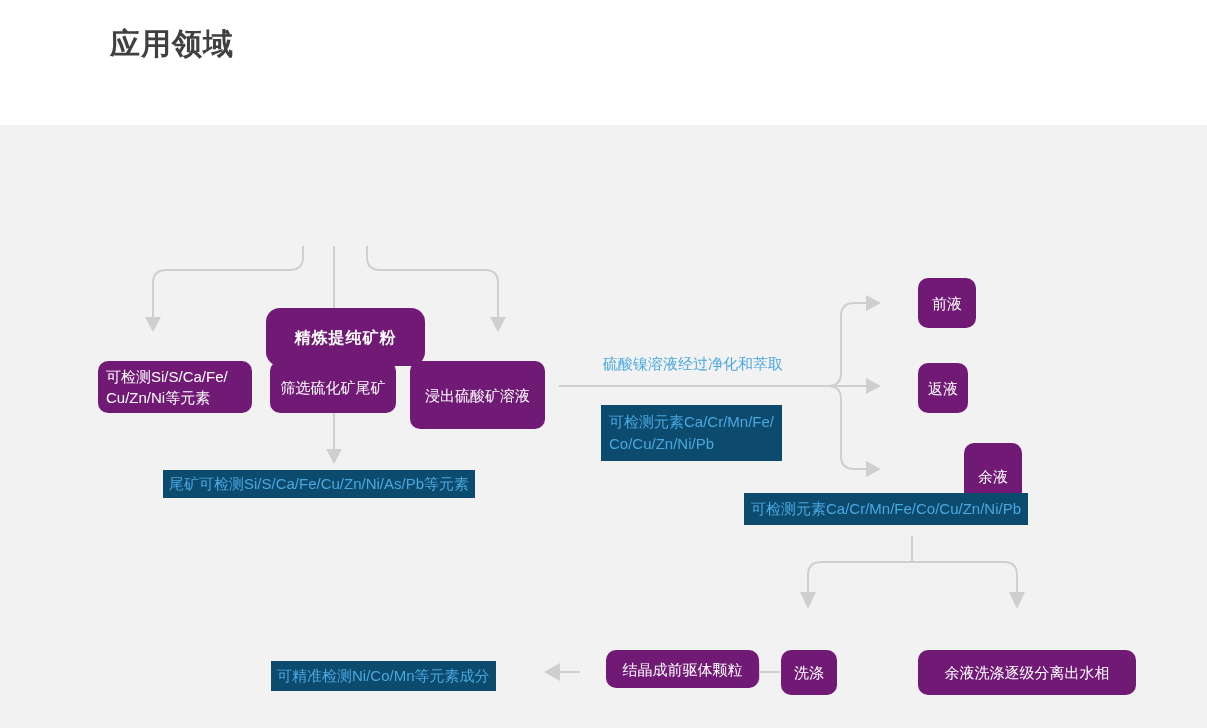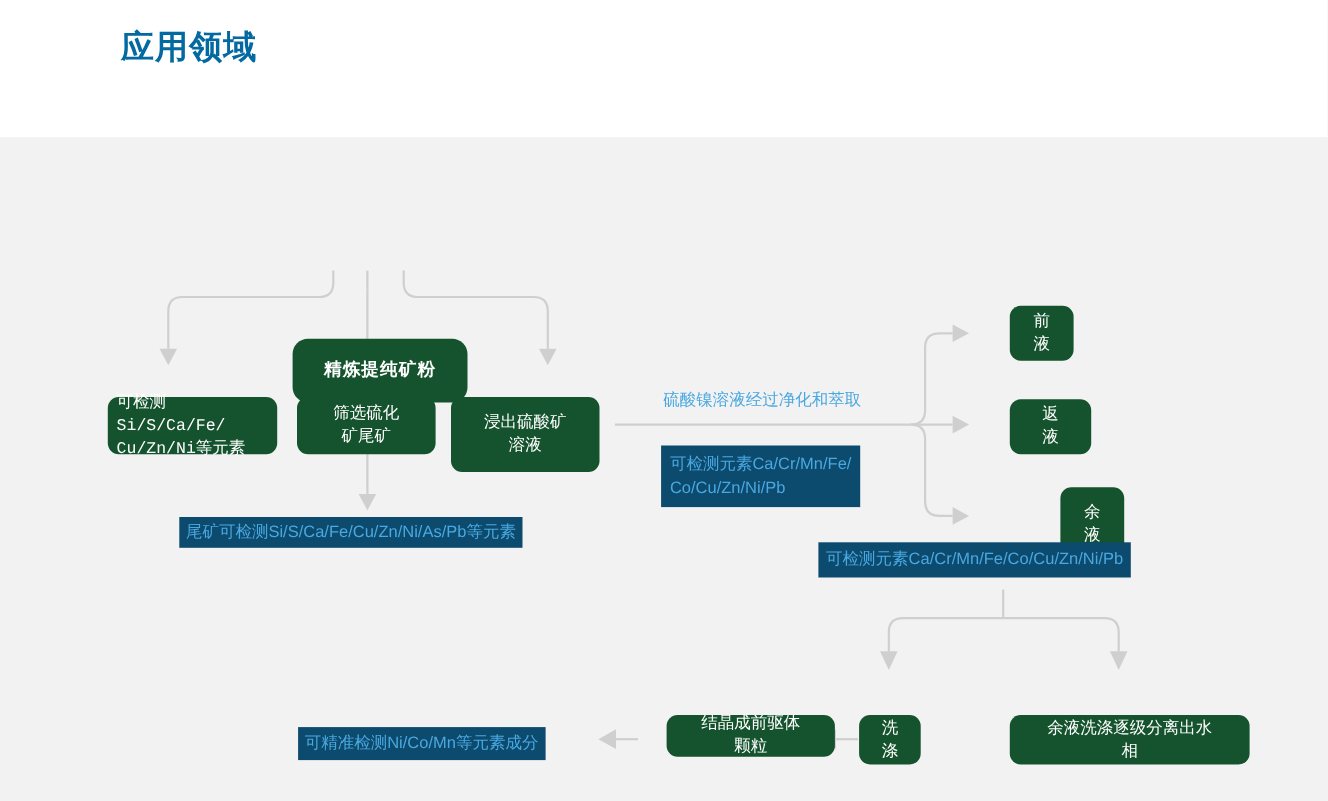--- a/index.html
+++ b/index.html
@@ -22,51 +22,50 @@
     width: 1207px;
     height: 125px;
     background: #ffffff;
   }
   #page-title {
     position: absolute;
     left: 110px;
     top: 24px;
     font-size: 30px;
     font-weight: bold;
-    color: #0369a1;
+    color: #404040;
     letter-spacing: 1px;
     line-height: 40px;
     white-space: nowrap;
   }
 
   
   #diagram-canvas {
     position: absolute;
     left: 0; top: 125px;
     width: 1207px;
     height: 603px;
     background: #f2f2f2;
   }
 
   
   .node {
     position: absolute;
     box-sizing: border-box;
-    background: #14532d;
+    background: #701a75;
     color: #ffffff;
     border-radius: 10px;
     display: flex;
     align-items: center;
     justify-content: center;
     text-align: center;
     font-size: 15px;
     line-height: 21px;
-    padding: 6px 28px;
+    padding: 6px 6px;
     white-space: pre-line;
-    font-family: Liberation Mono, monospace;
   }
   .node.primary {
     border-radius: 14px;
     font-size: 16px;
     font-weight: bold;
     letter-spacing: 1px;
   }
   .node.left-align {
     justify-content: flex-start;
     text-align: left;
@@ -153,21 +152,21 @@
 
   <div class="node left-align" style="left:98px; top:236px; width:154px; height:52px; padding-left:8px;">可检测Si/S/Ca/Fe/
 Cu/Zn/Ni等元素</div>
 
   <div class="node" style="left:270px; top:236px; width:126px; height:52px;">筛选硫化矿尾矿</div>
 
   <div class="node" style="left:410px; top:236px; width:135px; height:68px;">浸出硫酸矿溶液</div>
 
   <div class="node" style="left:918px; top:153px; width:58px; height:50px;">前液</div>
 
-  <div class="node" style="left:918px; top:238px; width:74px; height:50px;">返液</div>
+  <div class="node" style="left:918px; top:238px; width:50px; height:50px;">返液</div>
 
   <div class="node" style="left:964px; top:318px; width:58px; height:67px;">余液</div>
 
   <div class="node" style="left:606px; top:525px; width:153px; height:38px;">结晶成前驱体颗粒</div>
 
   <div class="node" style="left:781px; top:525px; width:56px; height:45px;">洗涤</div>
 
   <div class="node" style="left:918px; top:525px; width:218px; height:45px;">余液洗涤逐级分离出水相</div>
 
   <div class="label" style="left:163px; top:345px;">尾矿可检测Si/S/Ca/Fe/Cu/Zn/Ni/As/Pb等元素</div>

